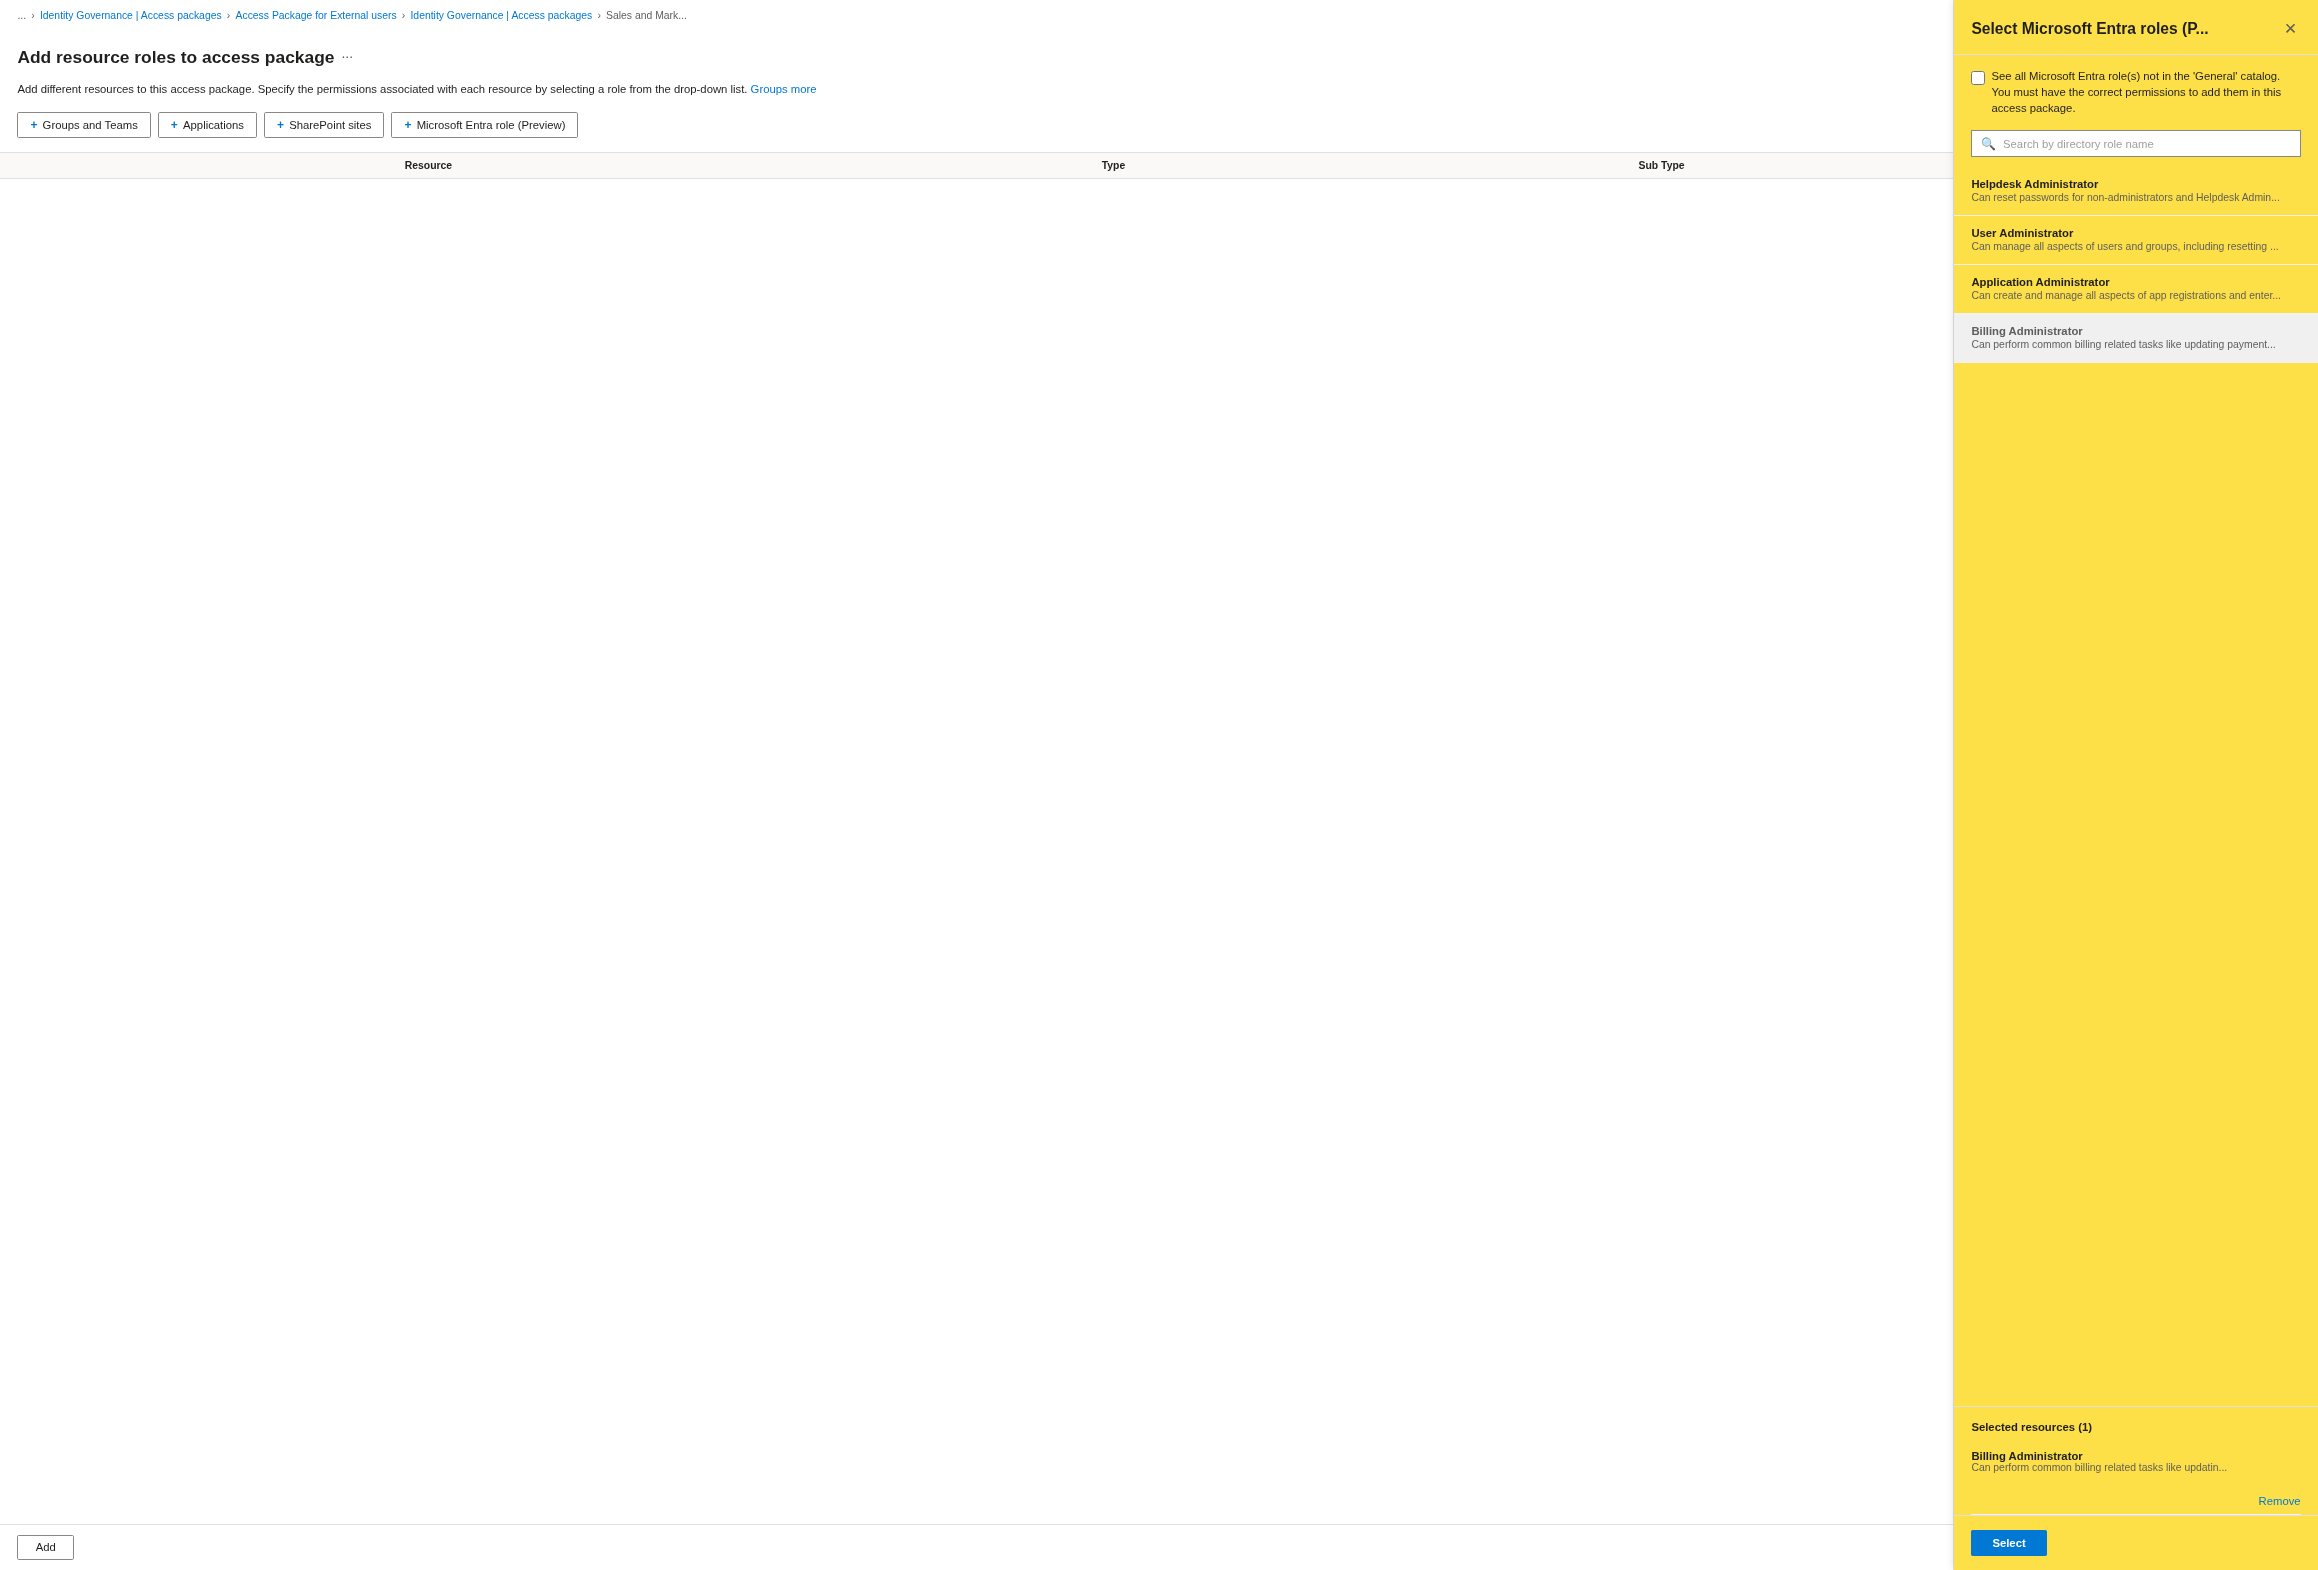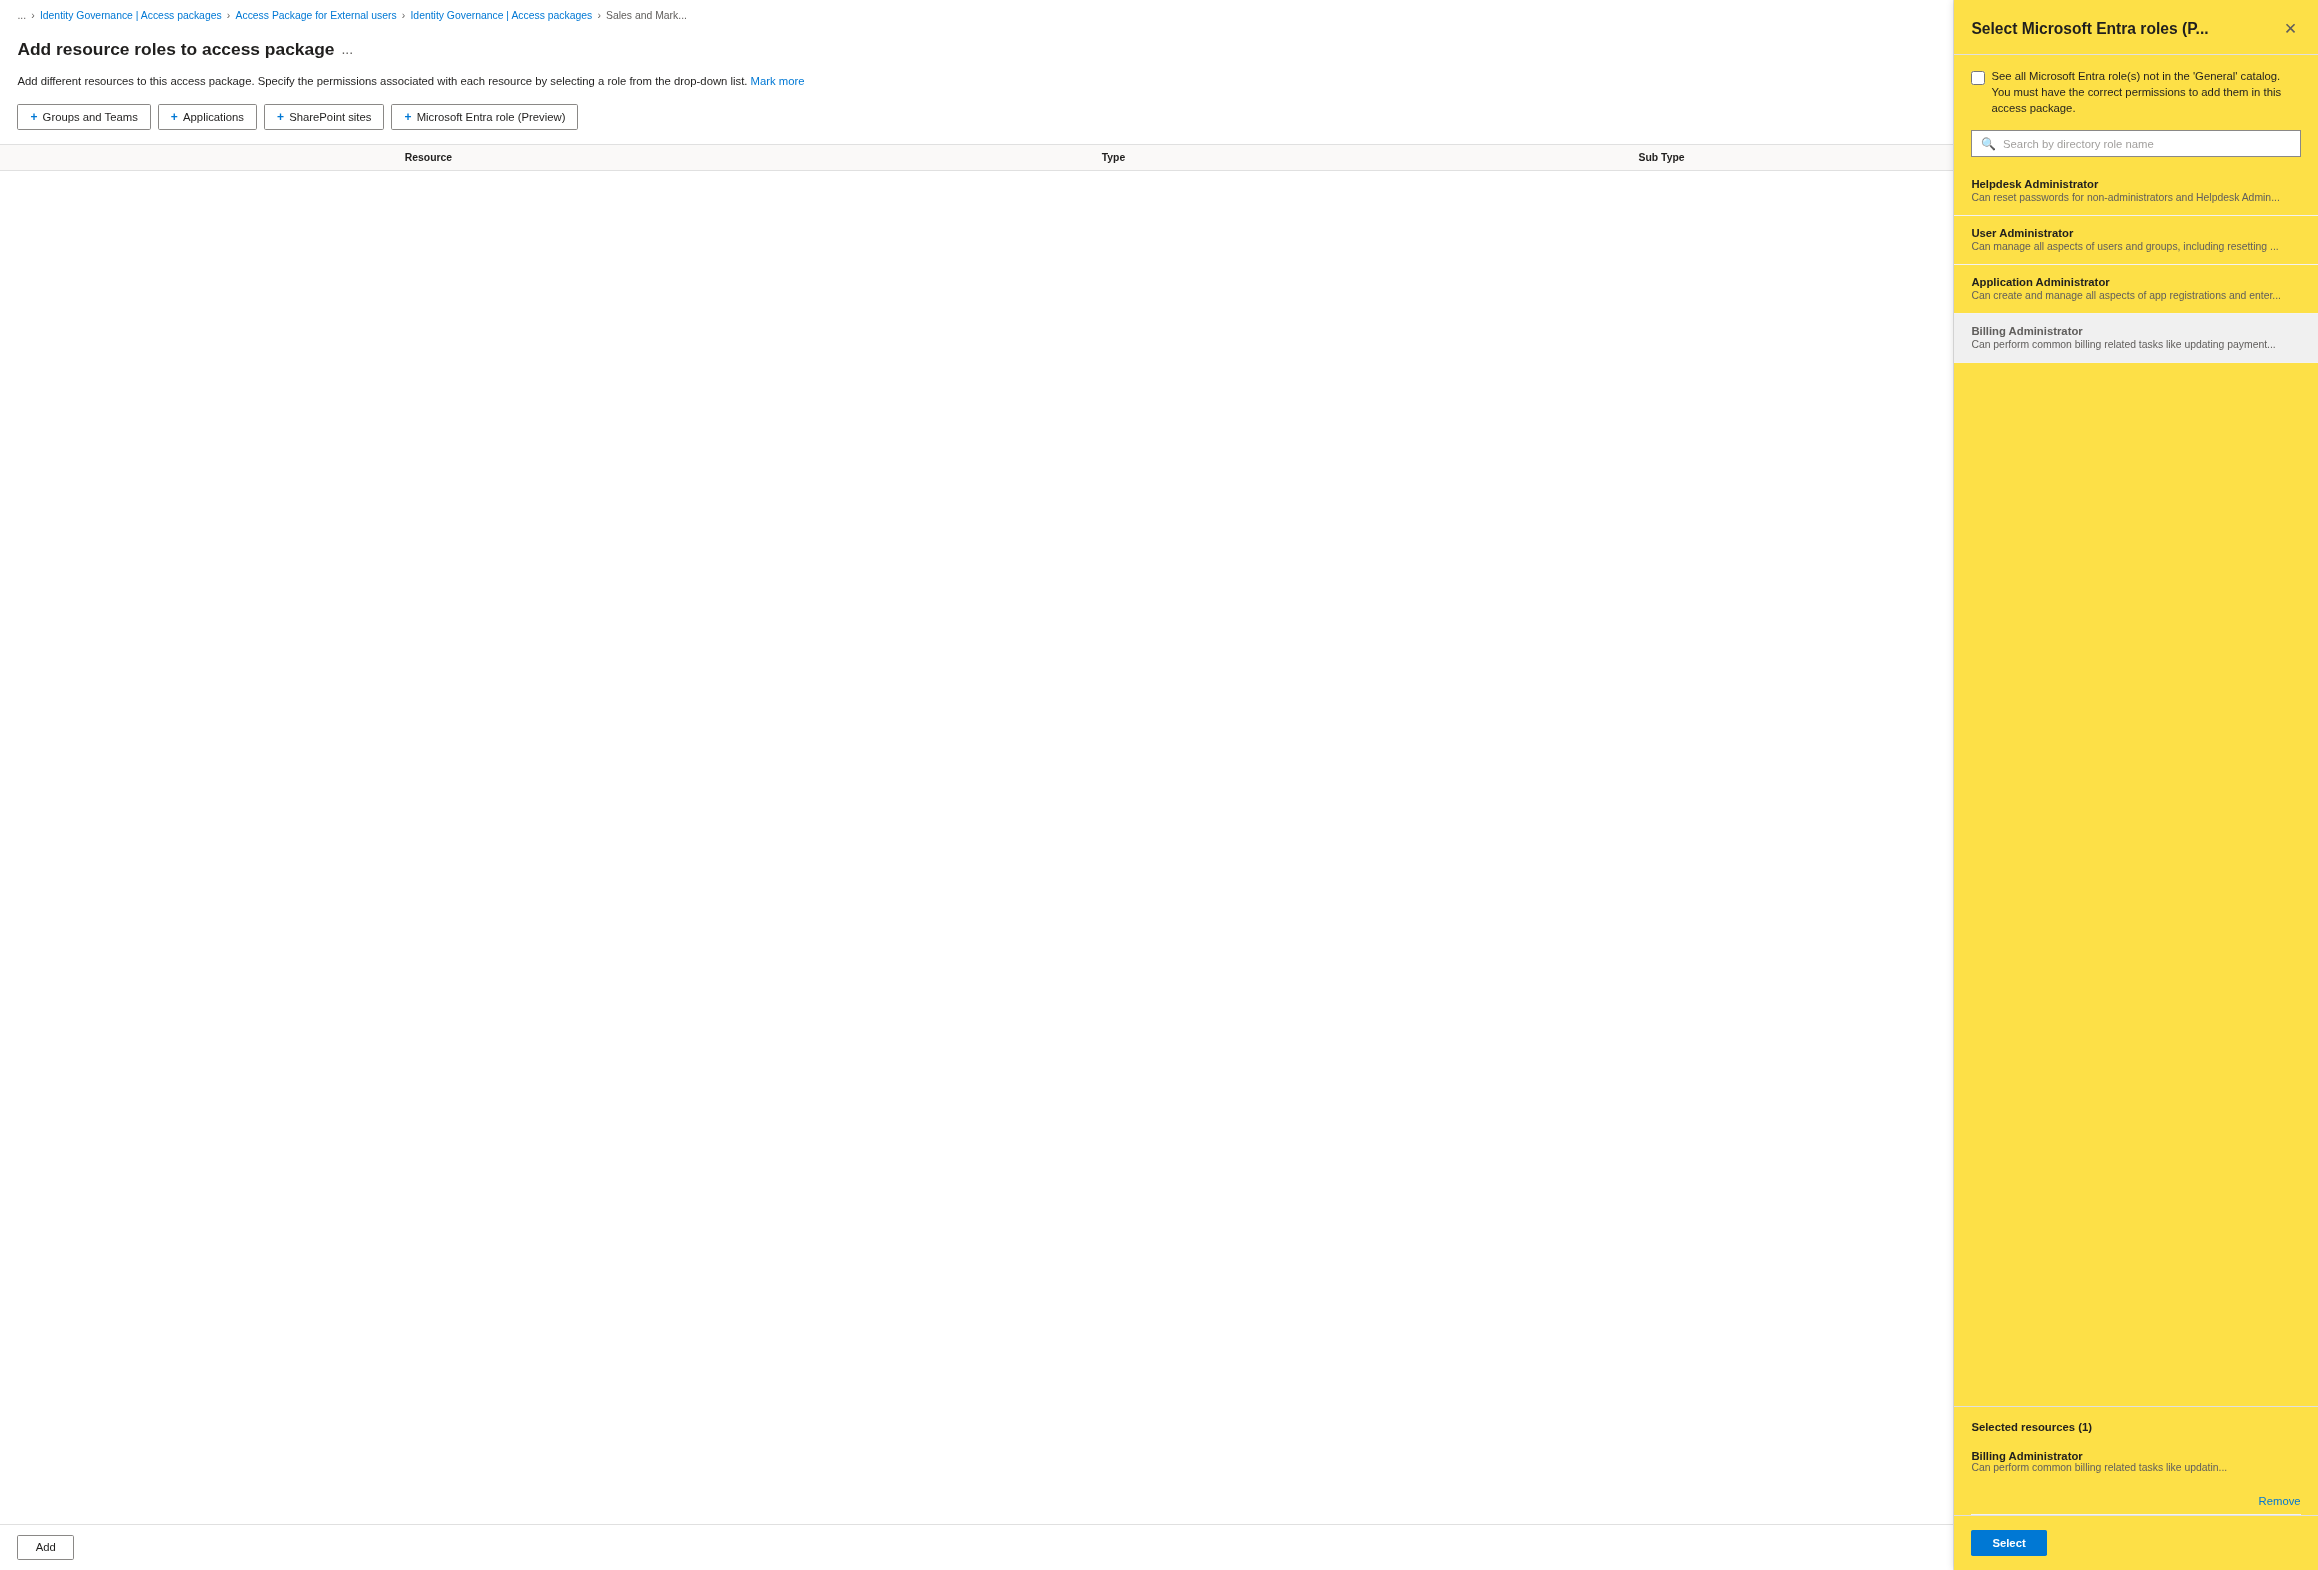--- a/index.html
+++ b/index.html
@@ -56,20 +56,21 @@
     .page-title-area {
       padding: 7px 17.4px 14px;
       display: flex;
       align-items: center;
       gap: 7px;
     }
     .page-title {
       font-size: 17.4px;
       font-weight: 600;
       color: #201f1e;
+      margin-top: 8px;
     }
     .page-title-ellipsis {
       color: #605e5c;
       font-size: 14px;
       cursor: pointer;
     }
 
     
     .description {
       padding: 0 17.4px 14px;
@@ -321,21 +322,21 @@
     <a class="breadcrumb-item breadcrumb-last">Sales and Mark...</a>
   </div>
 
   <div class="page-title-area">
     <h1 class="page-title">Add resource roles to access package</h1>
     <span class="page-title-ellipsis">...</span>
   </div>
 
   <div class="description">
     <span>Add different resources to this access package. Specify the permissions associated with each resource by selecting a role from the drop-down list.</span>
-    <a href="#">Mark more</a>
+    <a href="#">Groups more</a>
   </div>
 
   <div class="toolbar">
     <button class="toolbar-btn">
       <span class="btn-plus">+</span>
       <span>Groups and Teams</span>
     </button>
     <button class="toolbar-btn">
       <span class="btn-plus">+</span>
       <span>Applications</span>

